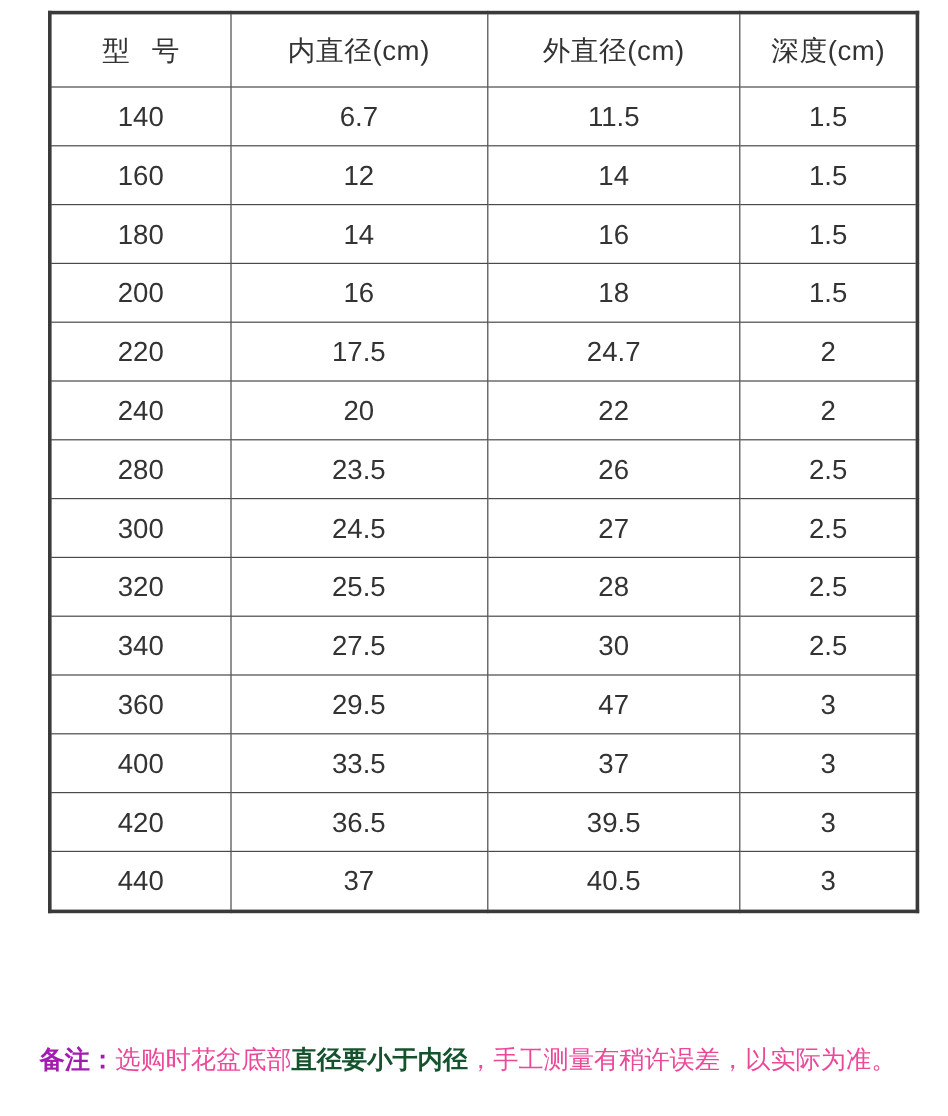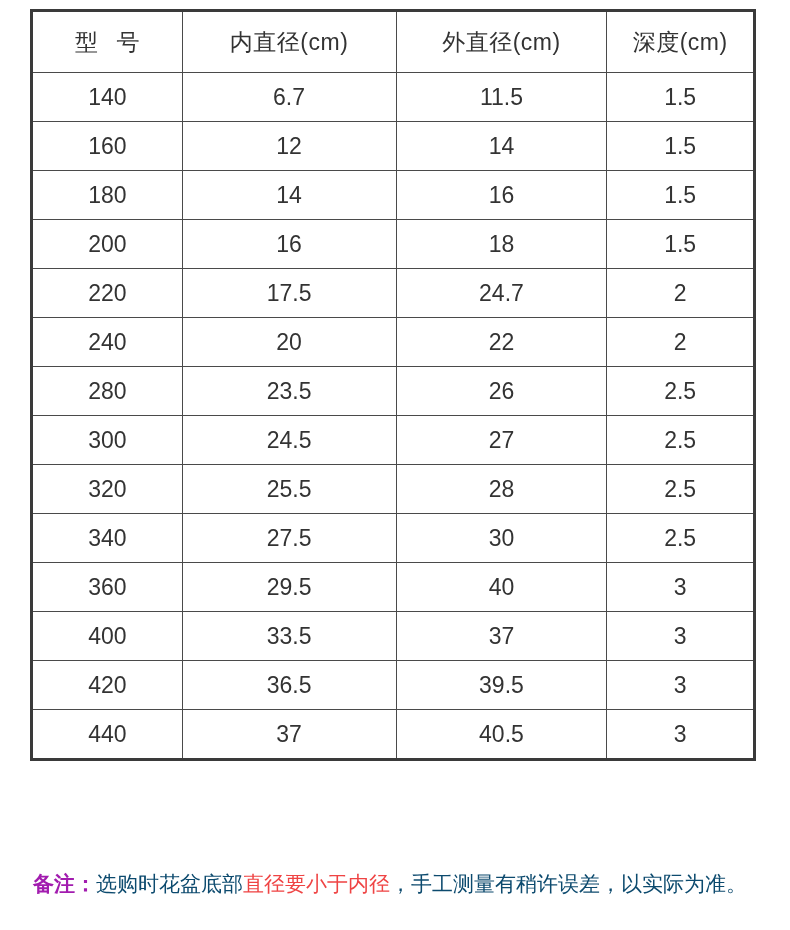--- a/index.html
+++ b/index.html
@@ -20,21 +20,21 @@
   .page {
     position: relative;
     width: 790px;
     height: 930px;
     background: #ffffff;
   }
 
   
   .spec-table-wrap {
     position: absolute;
-    left: 30px;
+    left: 40px;
     top: 9px;
     width: 730px;
   }
 
   table.spec-table {
     border-collapse: collapse;
     table-layout: fixed;
     width: 726px;
     border: 3px solid #3a3a3a;
   }
@@ -75,29 +75,29 @@
     left: 33px;
     top: 869px;
     width: 730px;
     font-size: 21px;
     line-height: 30px;
     color: #333333;
     white-space: nowrap;
     letter-spacing: 0px;
   }
   .footnote .hl {
-    color: #ef4444;
-    font-weight: 400;
+    color: #14532d;
+    font-weight: 700;
   }
   .footnote .lead {
     color: #a21caf;
     font-weight: 700;
   }
   .footnote .plain {
-    color: #0c4a6e;
+    color: #ec4899;
     font-weight: 400;
     margin-top: 24px;
   }
 </style>
 </head>
 <body>
 
 <div class="page">
 
   <div class="spec-table-wrap">
@@ -173,21 +173,21 @@
         </tr>
         <tr>
           <td>340</td>
           <td>27.5</td>
           <td>30</td>
           <td>2.5</td>
         </tr>
         <tr>
           <td>360</td>
           <td>29.5</td>
-          <td>40</td>
+          <td>47</td>
           <td>3</td>
         </tr>
         <tr>
           <td>400</td>
           <td>33.5</td>
           <td>37</td>
           <td>3</td>
         </tr>
         <tr>
           <td>420</td>

